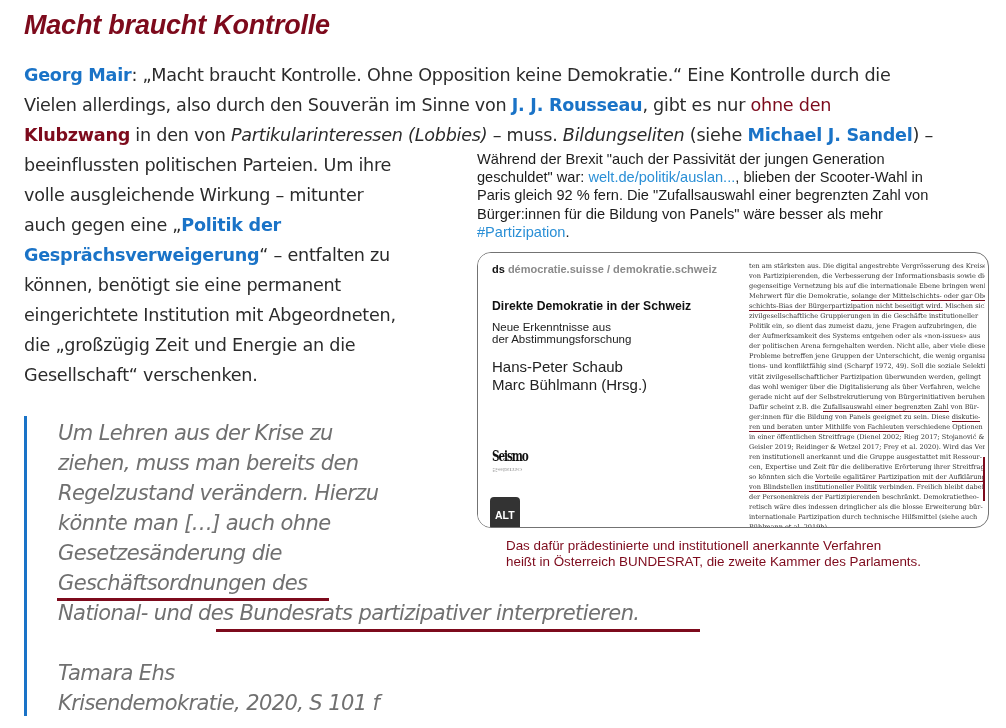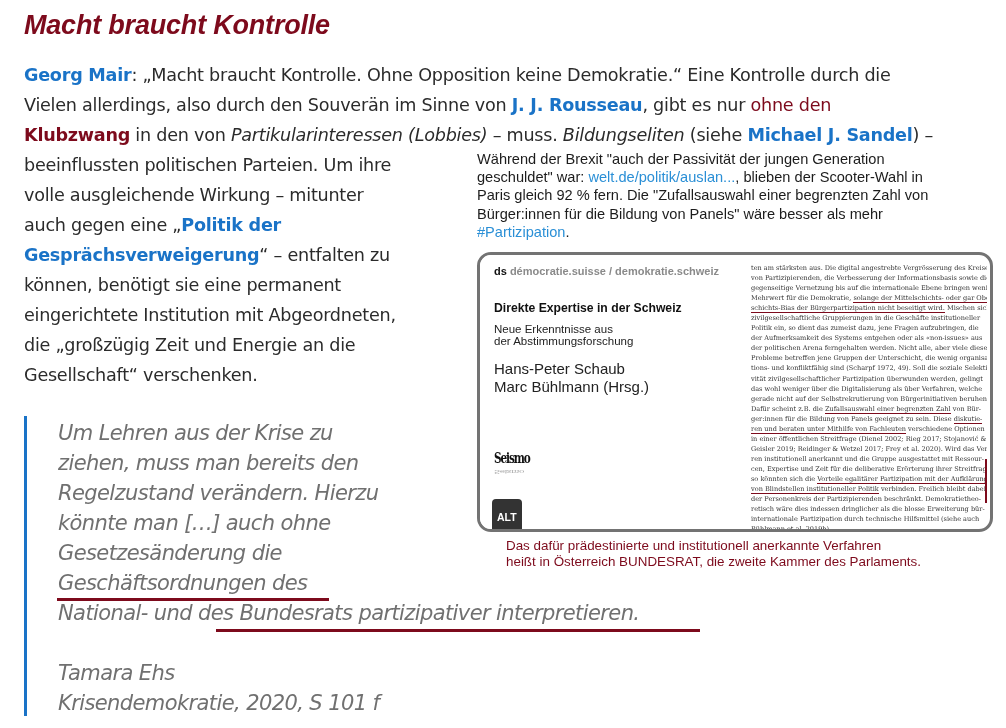--- a/index.html
+++ b/index.html
@@ -17,21 +17,21 @@
   .it { font-style:italic; }
   .lefttext { position:absolute; left:24px; top:150px; width:420px;
               font-size:17.6px; line-height:30px; color:#2b2b2b; letter-spacing:-0.25px; }
   .lefttext .line { display:block; white-space:nowrap; }
 
   .tweet { position:absolute; left:477px; top:150px; width:510px;
            font-family:"Liberation Sans", sans-serif; font-size:14.6px; line-height:18.2px; color:#1c1c1c; }
   .tweet .line { display:block; white-space:nowrap; }
   .tlink { color:#2a8fd6; }
   .card { position:absolute; left:477px; top:252px; width:510px; height:274px;
-          border:3px solid #737373; border-radius:14px; background:#fff; overflow:hidden; }
+          border:1px solid #737373; border-radius:14px; background:#fff; overflow:hidden; }
   .cover { position:absolute; left:0; top:0; width:264px; height:274px; background:#fff; }
   .cover .brand { position:absolute; left:14px; top:10px; font-family:"Liberation Sans",sans-serif;
                   font-size:11px; font-weight:bold; color:#8a8a8a; white-space:nowrap; }
   .cover .brand b { color:#111; }
   .cover .btitle { position:absolute; left:14px; top:46px; font-family:"Liberation Sans",sans-serif;
                    font-weight:bold; font-size:12.2px; color:#111; white-space:nowrap; }
   .cover .bsub { position:absolute; left:14px; top:68px; font-family:"Liberation Sans",sans-serif;
                  font-size:11.5px; line-height:12px; color:#222; }
   .cover .bauth { position:absolute; left:14px; top:105px; font-family:"Liberation Sans",sans-serif;
                   font-size:15px; line-height:18px; color:#222; }
@@ -84,21 +84,21 @@
   <span class="line">Während der Brexit "auch der Passivität der jungen Generation</span>
   <span class="line"><span>geschuldet" war: </span><span class="tlink">welt.de/politik/auslan...</span><span>, blieben der Scooter-Wahl in</span></span>
   <span class="line">Paris gleich 92 % fern. Die "Zufallsauswahl einer begrenzten Zahl von</span>
   <span class="line">Bürger:innen für die Bildung von Panels" wäre besser als mehr</span>
   <span class="line"><span class="tlink">#Partizipation</span><span>.</span></span>
 </div>
 
 <div class="card">
   <div class="cover">
     <div class="brand"><b>ds</b><span> démocratie.suisse / demokratie.schweiz</span></div>
-    <div class="btitle">Direkte Expertise in der Schweiz</div>
+    <div class="btitle">Direkte Demokratie in der Schweiz</div>
     <div class="bsub">
         <div>Neue Erkenntnisse aus</div>
         <div>der Abstimmungsforschung</div>
       </div>
     <div class="bauth">
         <div>Hans-Peter Schaub</div>
         <div>Marc Bühlmann (Hrsg.)</div>
       </div>
     <div class="logo">Seismo</div>
     <div class="logo-shadow" style="transform:scaleY(-0.6);">Seismo</div>

